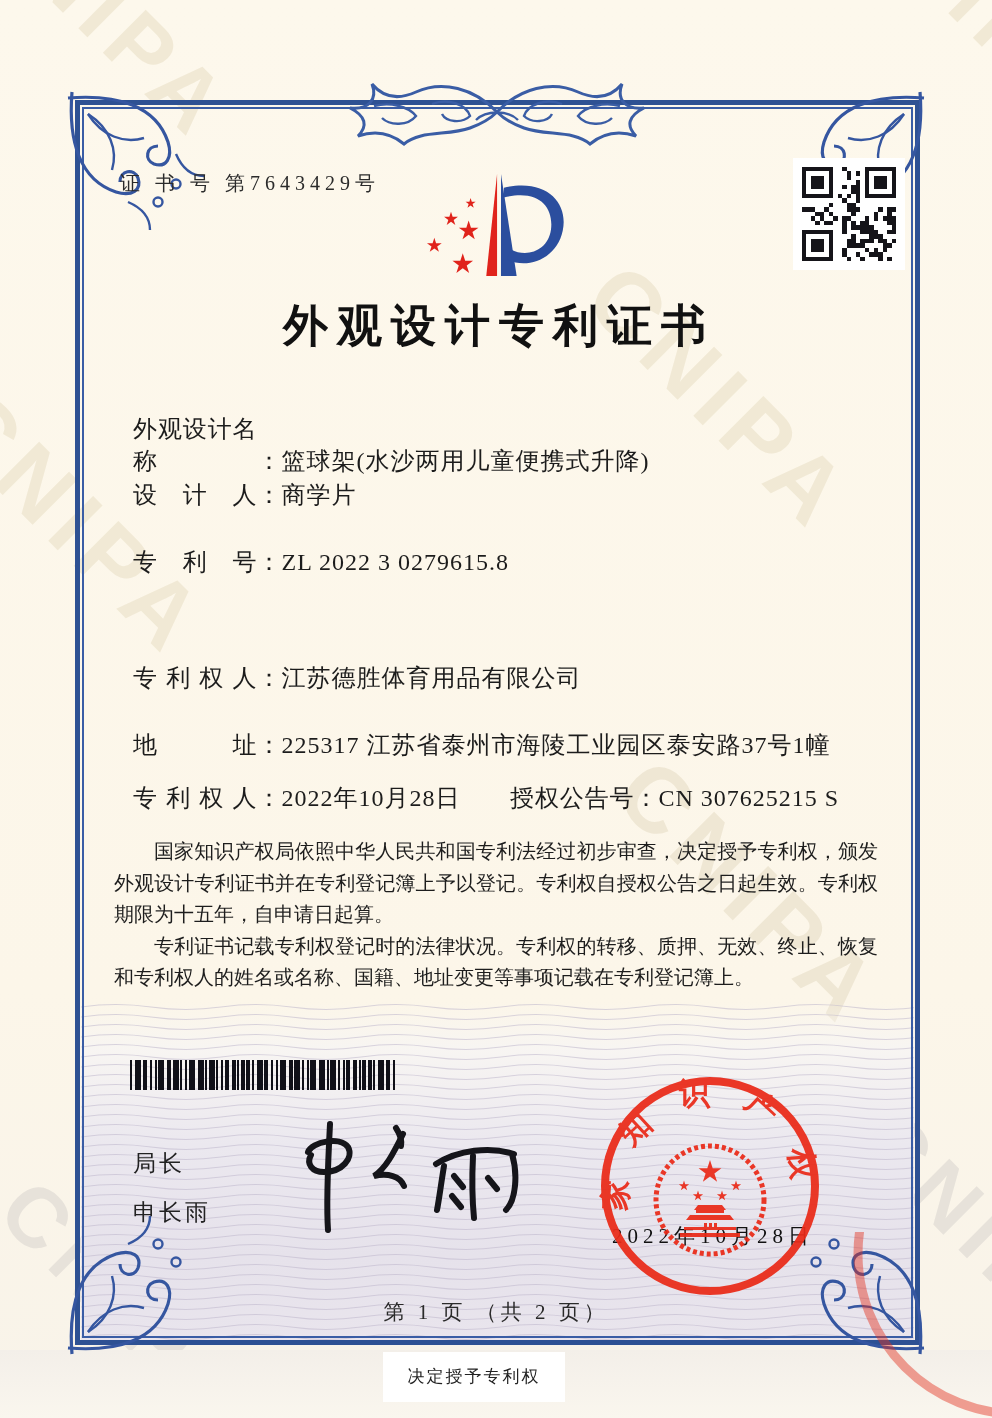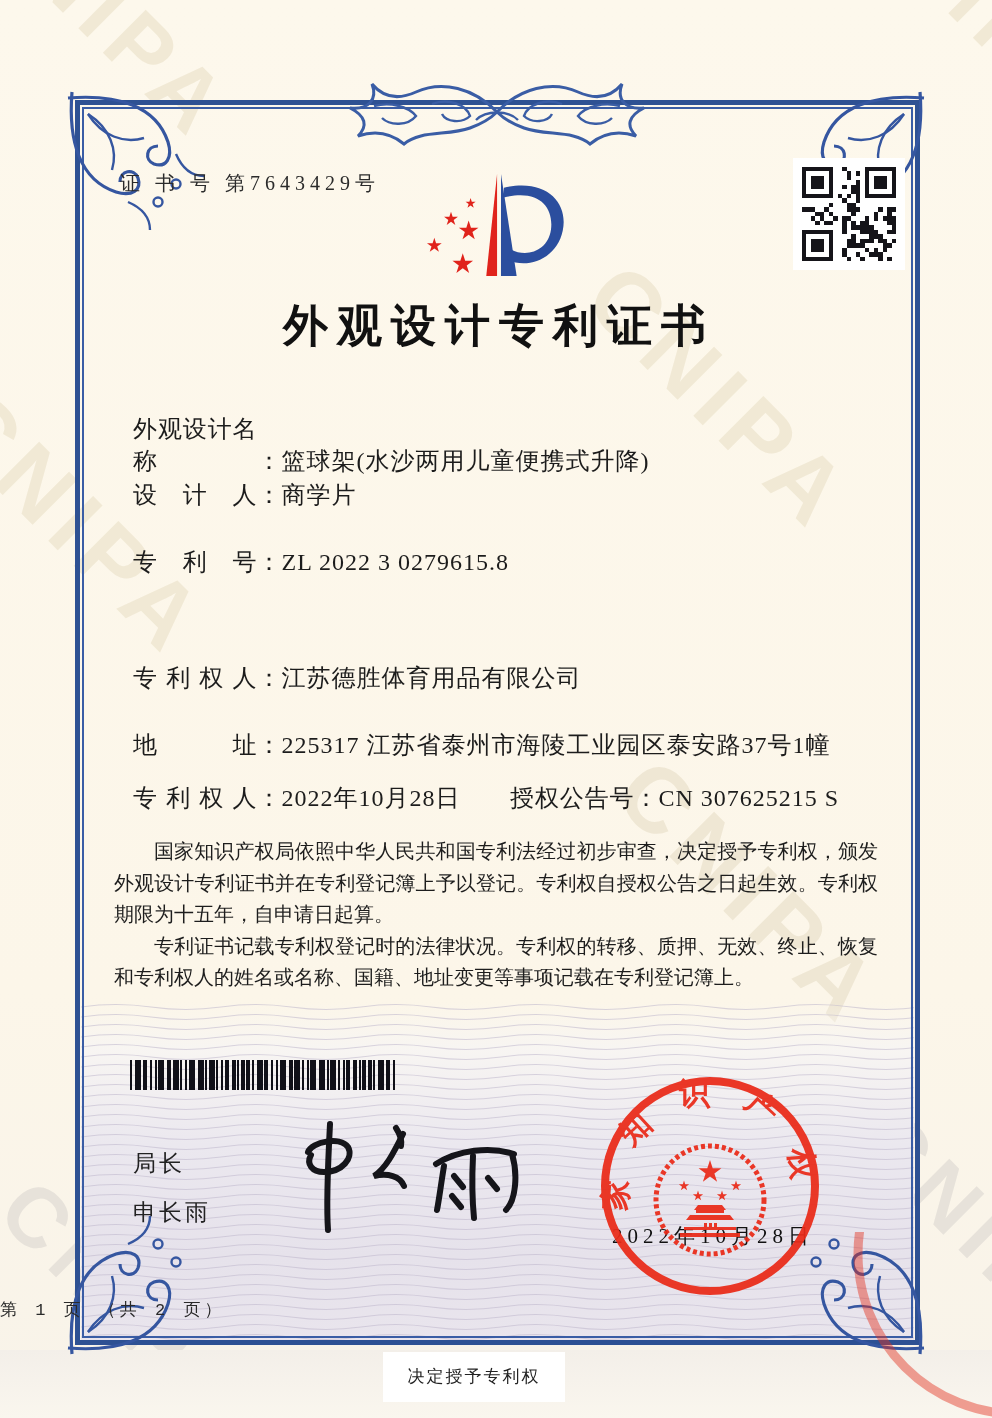--- a/index.html
+++ b/index.html
@@ -89,22 +89,22 @@
     position:absolute; left:612px; top:1222px; z-index:5; font-size:21px;
     letter-spacing:5px; color:#111;
   }
   .seal { position:absolute; left:594px; top:1070px; z-index:6; opacity:.93; }
   .seal * { fill:#ea2a18; }
   .seal .ring { fill:none; stroke:#ea2a18; stroke-width:8; }
   .seal .wreath { fill:none; stroke:#ea2a18; stroke-width:5; stroke-dasharray:4 3; }
   .seal text { font-family:"Liberation Serif","DejaVu Serif",serif; font-weight:bold; font-size:31px; letter-spacing:31px; }
   .ghost-arc { position:absolute; left:828px; top:1232px; width:164px; height:186px; z-index:6; }
   
-  .page-info { position:absolute; left:0; top:1298px; width:100%; text-align:left; z-index:5;
-    font-size:17px; letter-spacing:4px; color:#2a2a2a;font-family:Liberation Mono, monospace; }
+  .page-info { position:absolute; left:0; top:1298px; width:100%; text-align:center; z-index:5;
+    font-size:21px; letter-spacing:4px; color:#2a2a2a; }
   .bottom-strip { position:absolute; left:0; top:1350px; width:100%; height:68px; z-index:2;
     background:linear-gradient(180deg,#f3efe9,#faf6ee); }
   .note-box { position:absolute; left:383px; top:1352px; width:182px; height:50px; z-index:7;
     background:#ffffff; text-align:center; line-height:50px; font-size:17px; letter-spacing:2px; color:#222; }
 </style>
 </head>
 <body>
 
 <div id="page">
 

